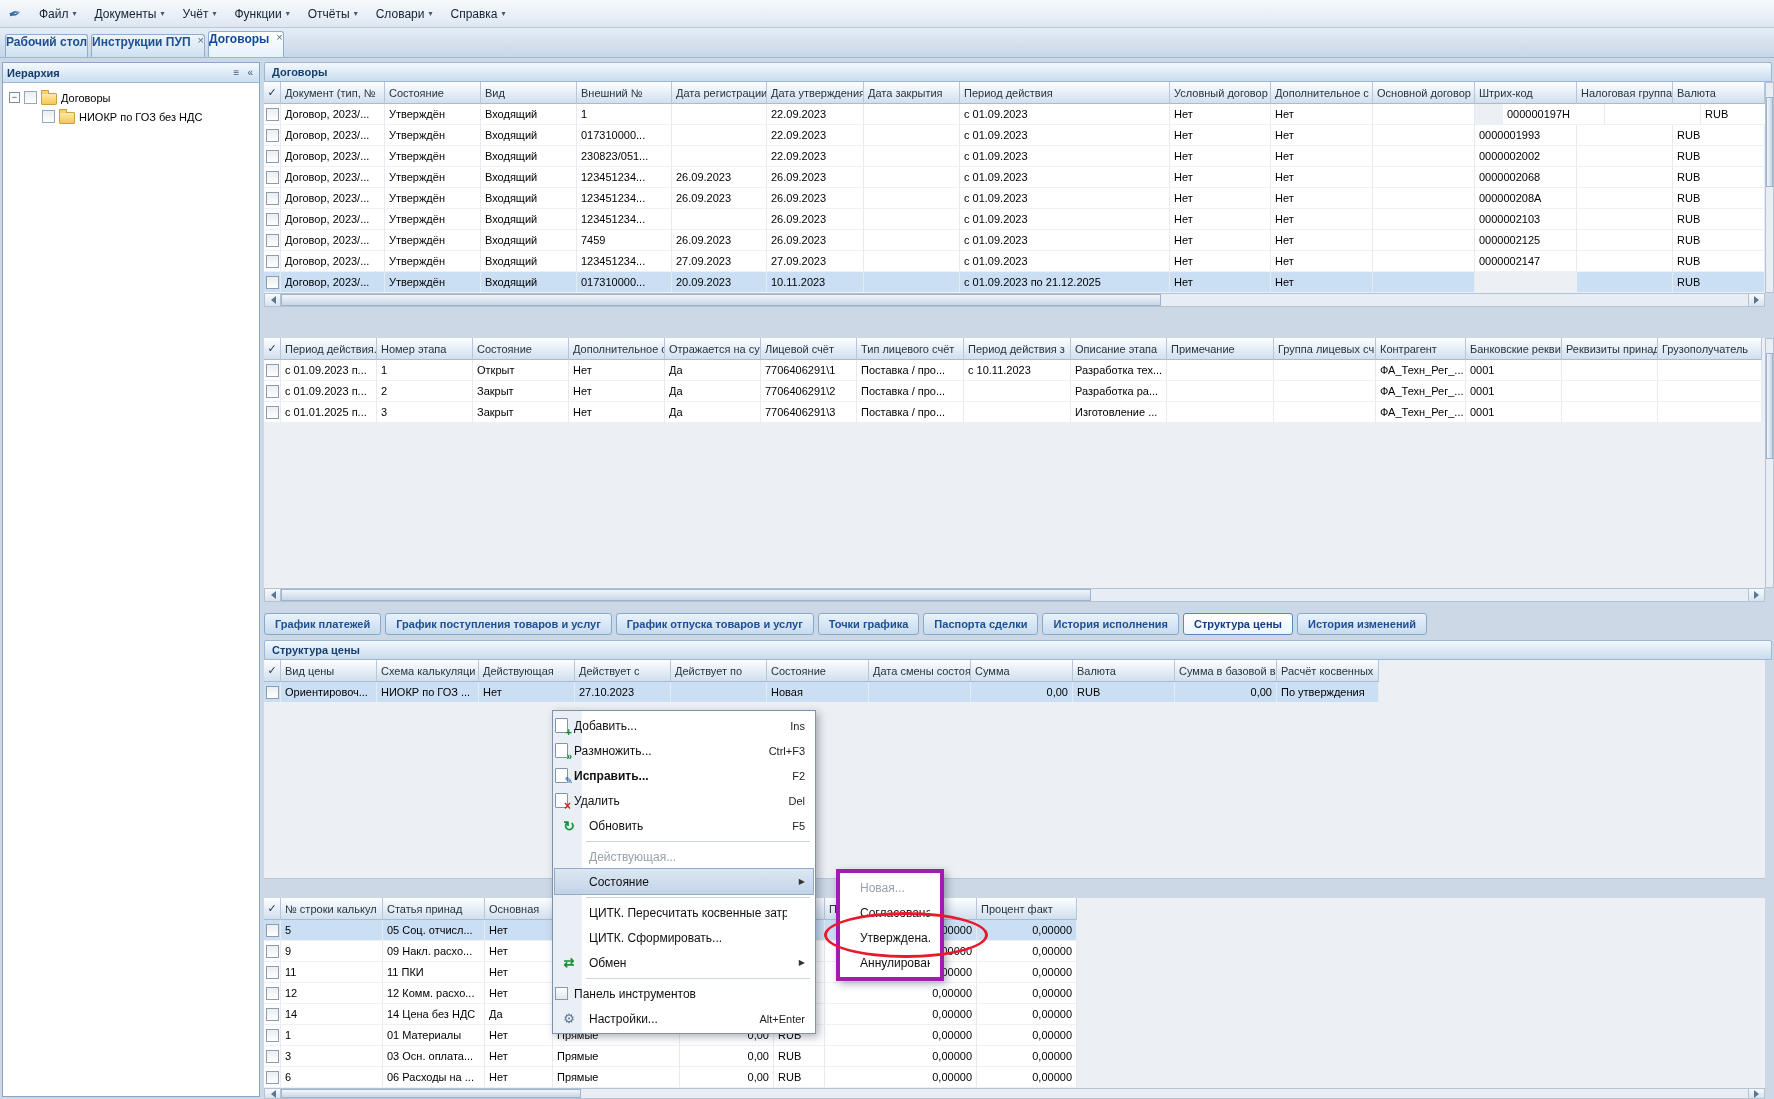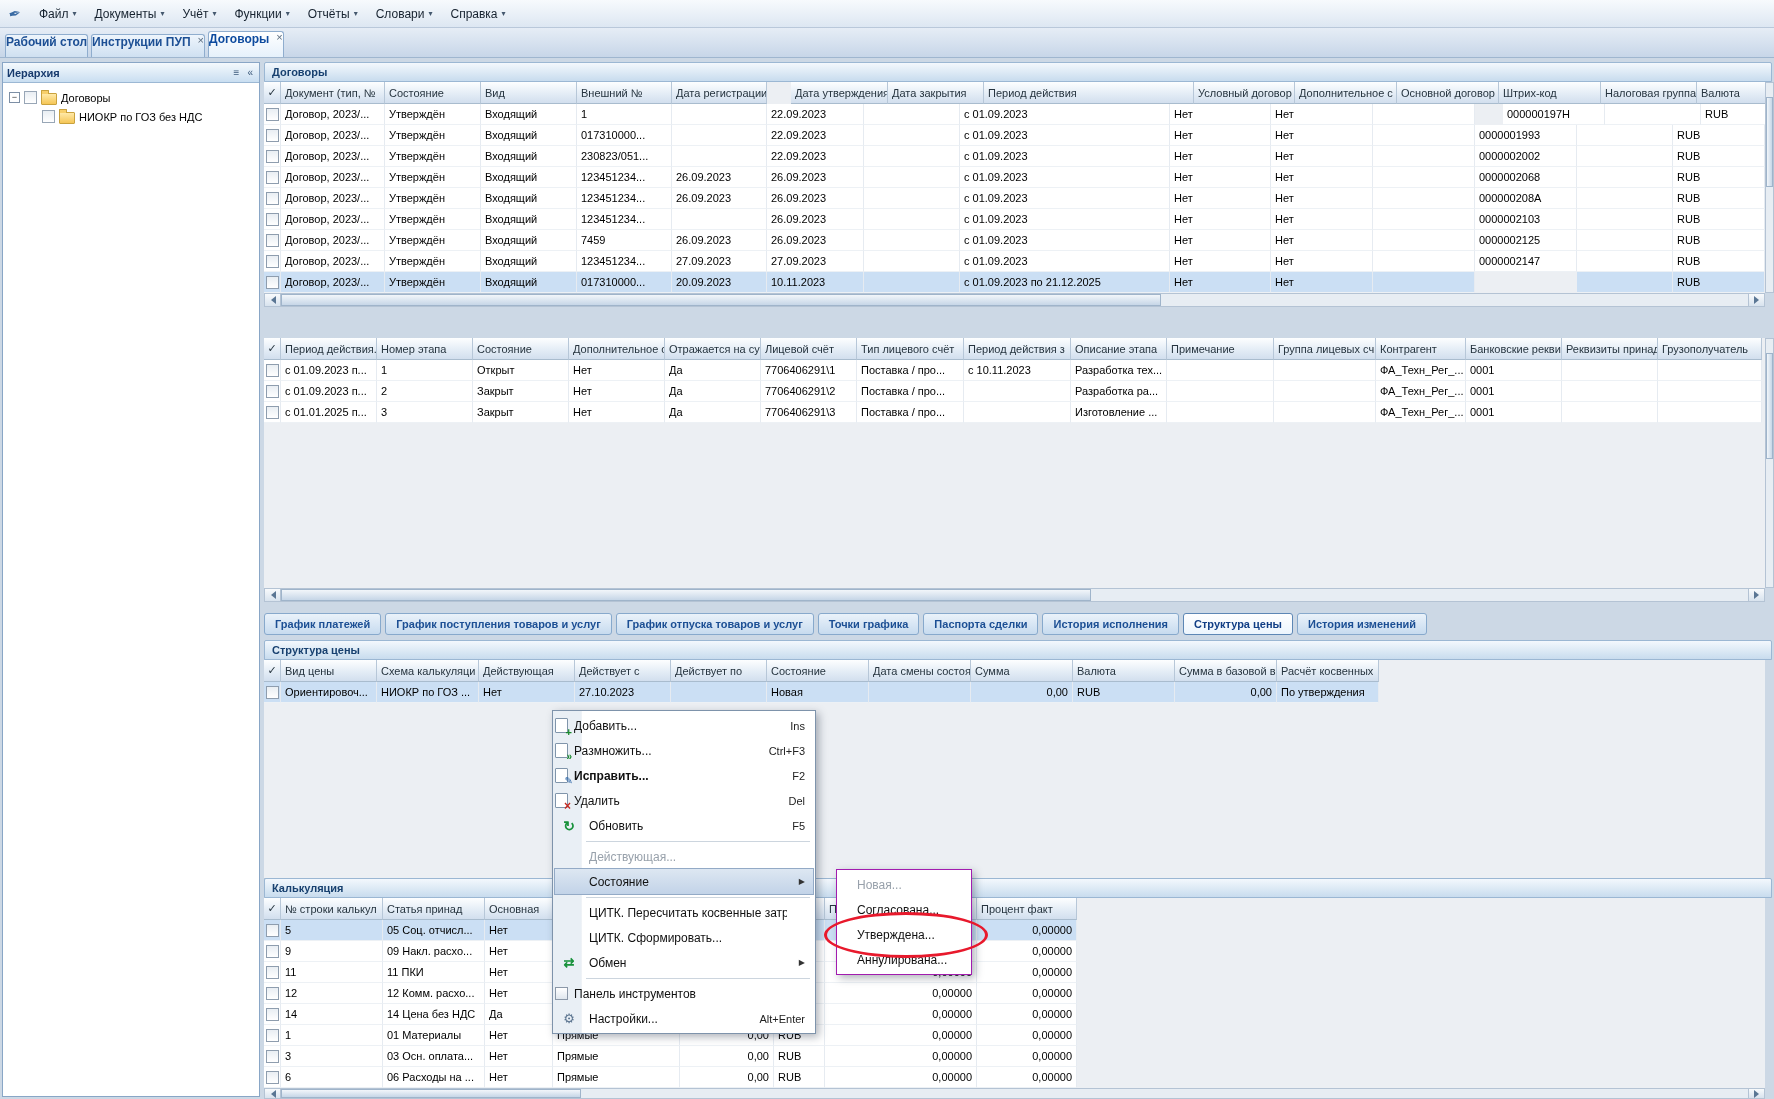--- a/index.html
+++ b/index.html
@@ -116,22 +116,22 @@
   .ic-add-document::after{content:"+";position:absolute;right:-5px;bottom:-6px;color:#18882c;font-weight:bold;font-size:11px;}
   .ic-copy-document::after{content:"»";position:absolute;right:-5px;bottom:-5px;color:#18882c;font-weight:bold;font-size:10px;}
   .ic-edit-document::after{content:"✎";position:absolute;right:-6px;bottom:-4px;color:#2c66a8;font-size:10px;}
   .ic-delete-document::after{content:"×";position:absolute;right:-4px;bottom:-6px;color:#c4281f;font-weight:bold;font-size:12px;}
   .ic-refresh::before{content:"↻";color:#17913a;font-size:14px;font-weight:bold;}
   .ic-exchange::before{content:"⇄";color:#17913a;font-size:13px;font-weight:bold;}
   .ic-toolbar-panel{width:11px;height:11px;border:1px solid #8b98a8;background:linear-gradient(#ffffff,#dfe6ee);}
   .ic-settings::before{content:"⚙";color:#5c7590;font-size:13px;}
 
   
-  #state-menu{position:absolute;left:836px;top:869px;width:136px;box-sizing:border-box;padding:2px;background:#fff;
-    border:1px solid #a21caf;box-shadow:3px 3px 8px rgba(30,40,60,.35);z-index:21;}
+  #state-menu{position:absolute;left:836px;top:869px;width:108px;box-sizing:border-box;padding:2px;background:#fff;
+    border:4px solid #a21caf;box-shadow:3px 3px 8px rgba(30,40,60,.35);z-index:21;}
   #state-menu .menu-item{padding-left:12px;}
 
   
   #annotation{position:absolute;left:824px;top:912px;width:158px;height:40px;border:3px solid #e8192c;border-radius:50%;z-index:22;pointer-events:none;}
 </style>
 </head>
 <body>
 
 <div id="app">
 
@@ -222,21 +222,21 @@
     <span>Договоры</span>
   </div>
   <div class="grid" id="grid-contracts">
       <div class="grow ghead">
         <div class="hc chkh" style="width: 17px;">✓</div>
         <div class="hc" style="width: 104px;">Документ (тип, №</div>
         <div class="hc" style="width: 96px;">Состояние</div>
         <div class="hc" style="width: 96px;">Вид</div>
         <div class="hc" style="width: 95px;">Внешний №</div>
         <div class="hc" style="width: 95px;">Дата регистрации</div>
-        <div class="hc" style="width: 97px; margin-left: 24px;">Дата утверждения</div>
+        <div class="hc" style="width: 97px;">Дата утверждения</div>
         <div class="hc" style="width: 96px;">Дата закрытия</div>
         <div class="hc" style="width: 210px;">Период действия</div>
         <div class="hc" style="width: 101px;">Условный договор</div>
         <div class="hc" style="width: 102px;">Дополнительное с</div>
         <div class="hc" style="width: 102px;">Основной договор</div>
         <div class="hc" style="width: 102px;">Штрих-код</div>
         <div class="hc" style="width: 96px;">Налоговая группа.</div>
         <div class="hc" style="width: 92px;">Валюта</div>
       </div>
       <div class="grow gbody">
@@ -581,23 +581,20 @@
         <div class="bc" style="width: 96px;"></div>
         <div class="bc" style="width: 102px;">Новая</div>
         <div class="bc" style="width: 102px;"></div>
         <div class="bc r" style="width: 102px;">0,00</div>
         <div class="bc" style="width: 102px;">RUB</div>
         <div class="bc r" style="width: 102px;">0,00</div>
         <div class="bc" style="width: 102px;">По утверждения</div>
       </div>
     </div>
 
-  <div class="section-bar" id="bar-calc">
-    <span>Калькуляция</span>
-  </div>
   <div class="grid" id="grid-calc">
       <div class="grow ghead">
         <div class="hc chkh" style="width: 17px;">✓</div>
         <div class="hc" style="width: 102px;">№ строки калькул</div>
         <div class="hc" style="width: 102px;">Статья принад</div>
         <div class="hc" style="width: 68px;">Основная</div>
         <div class="hc" style="width: 127px;"></div>
         <div class="hc" style="width: 94px;"></div>
         <div class="hc" style="width: 51px;"></div>
         <div class="hc" style="width: 152px;">Процент план</div>

